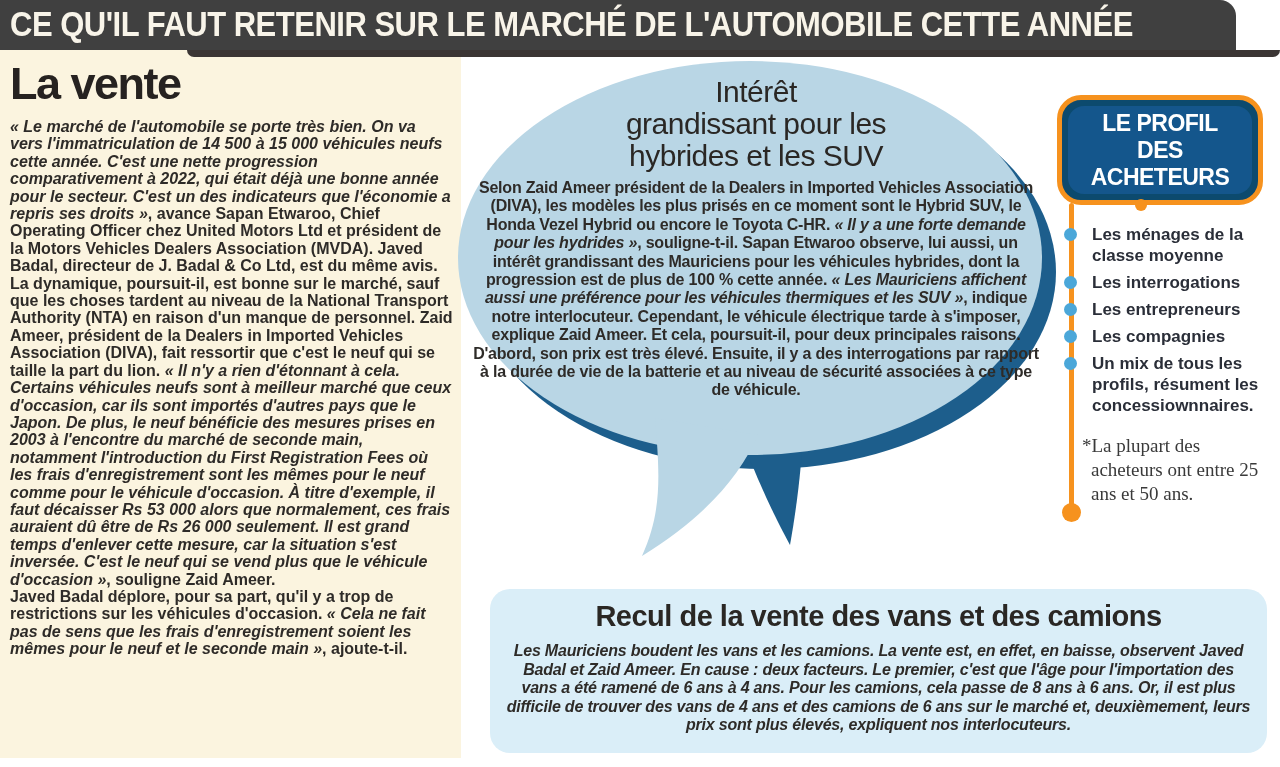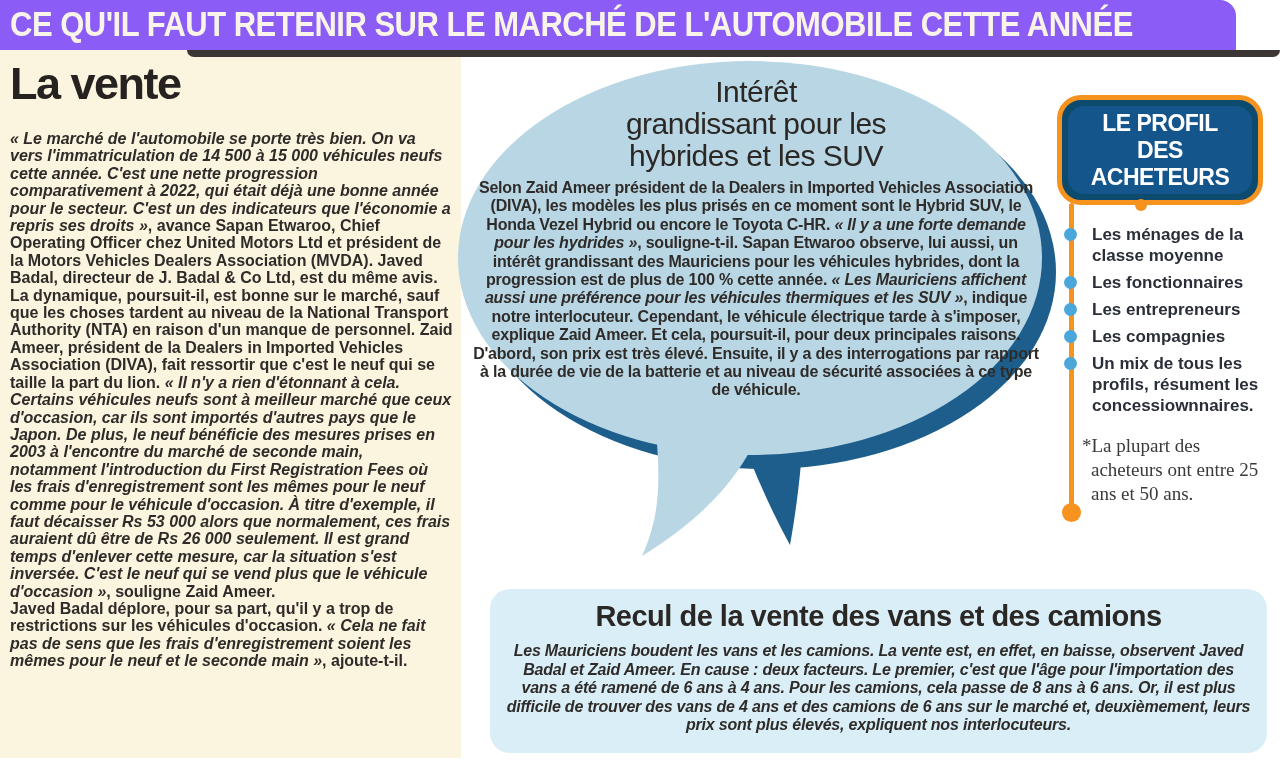--- a/index.html
+++ b/index.html
@@ -4,37 +4,37 @@
 <style>
   * { margin:0; padding:0; box-sizing:border-box; }
   body { background:#e8e8e8; }
   .page {
     position:relative; width:1280px; height:767px; overflow:hidden;
     background:#ffffff; font-family:"Liberation Sans", sans-serif; color:#2e2b28;
   }
   
   .topbar {
     position:absolute; left:0; top:0; width:1236px; height:50px;
-    background:#8b5cf6; border-radius:0 16px 0 0; z-index:5;
+    background:#404040; border-radius:0 16px 0 0; z-index:5;
   }
   .topbar-extension {
     position:absolute; left:187px; top:50px; width:1093px; height:7px;
     background:#3b3534; border-radius:0 0 10px 10px; z-index:5;
   }
   .topbar h1 {
     color:#f8f4e9; font-size:31px; font-weight:bold; letter-spacing:-0.5px;
     line-height:50px; padding-left:10px; white-space:nowrap;
     transform:scaleY(1.12); transform-origin:center;
   }
   
   .left-panel {
     position:absolute; left:0; top:50px; width:461px; height:708px;
     background:#fbf4df; padding:8px 10px 0 10px;
   }
-  .sale-heading { font-size:45px; font-weight:bold; letter-spacing:-1.5px; color:#262220; margin-bottom:20px; }
+  .sale-heading { font-size:45px; font-weight:bold; letter-spacing:-1.5px; color:#262220; margin-bottom:8px; }
   .left-panel p { font-size:16px; line-height:17.4px; font-weight:bold; color:#2e2b28; width:443px; }
   .left-panel em { font-style:italic; }
   
   .bubble-svg { position:absolute; left:440px; top:50px; width:630px; height:570px; z-index:1; }
   .bubble-text {
     position:absolute; left:470px; top:76px; width:572px; z-index:2; text-align:center;
   }
   .bubble-title { font-size:30px; line-height:32px; font-weight:normal; letter-spacing:-0.5px; color:#2a2724; }
   .bubble-body { margin-top:7px; font-size:16px; line-height:18.4px; font-weight:bold; letter-spacing:-0.2px; color:#2e2b28; }
   .bubble-body em { font-style:italic; }
@@ -109,21 +109,21 @@
         <div>DES</div>
         <div>ACHETEURS</div>
       </div>
     </div>
     <div class="connector-dot-top"></div>
     <div class="connector-line"></div>
     <div class="connector-dot-bottom"></div>
 
     <ul class="profile-list">
       <li><span class="dot"></span><span>Les ménages de la classe moyenne</span></li>
-      <li><span class="dot"></span><span>Les fonctionnaires</span></li>
+      <li><span class="dot"></span><span>Les interrogations</span></li>
       <li><span class="dot"></span><span>Les entrepreneurs</span></li>
       <li><span class="dot"></span><span>Les compagnies</span></li>
       <li><span class="dot"></span><span>Un mix de tous les profils, résument les concessiownnaires.</span></li>
     </ul>
 
     <p class="profile-footnote">*La plupart des acheteurs ont entre 25 ans et 50 ans.</p>
   </aside>
 
   <section class="trucks-panel">
     <h3 class="trucks-title">Recul de la vente des vans et des camions</h3>

